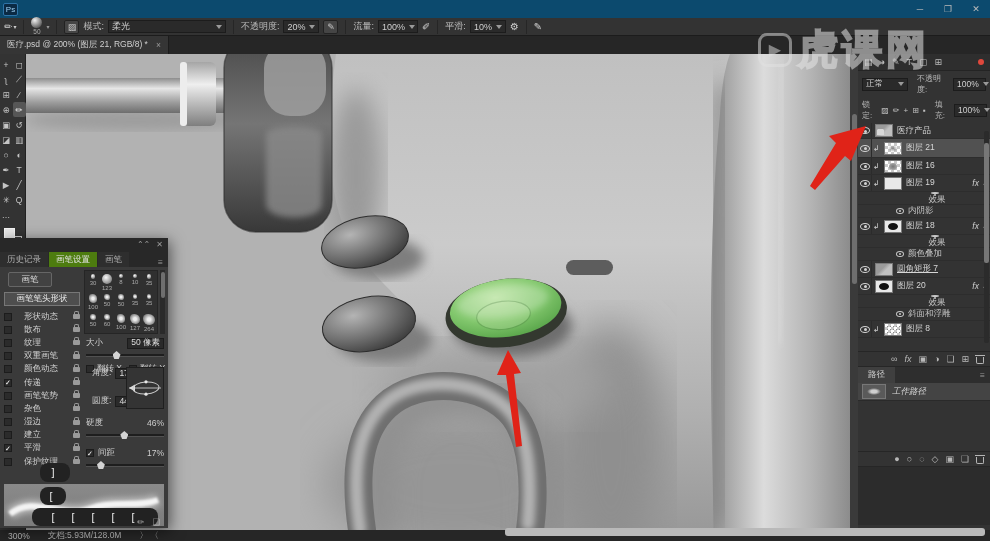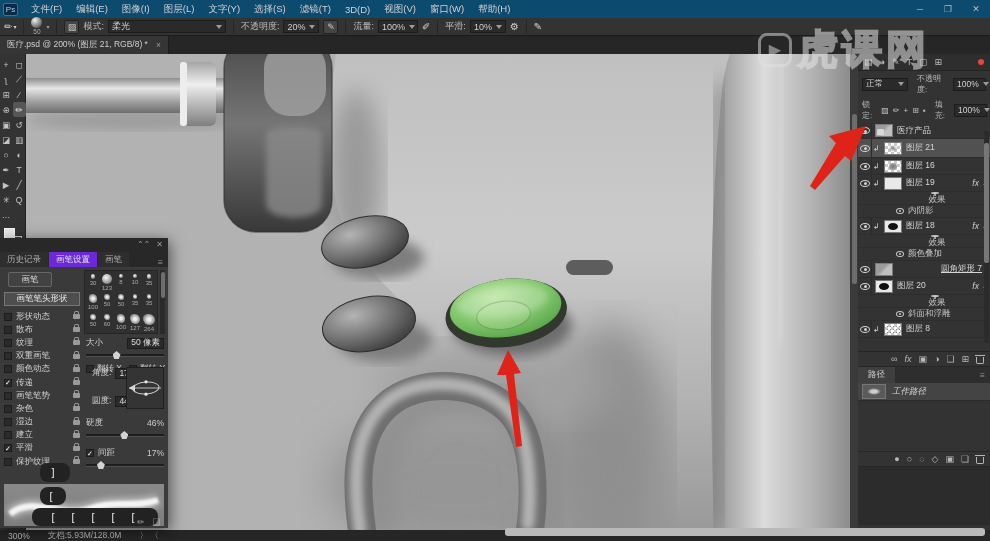--- a/index.html
+++ b/index.html
@@ -66,21 +66,21 @@
   .t-checker { background:repeating-conic-gradient(#c9c9c9 0 25%, #ffffff 0 50%) 0 0/6px 6px; }
   .t-smudge::after { content:""; position:absolute; inset:2px 3px; background:radial-gradient(ellipse, rgba(120,120,120,.8), rgba(120,120,120,0) 70%); }
   .t-blob::after { content:""; position:absolute; inset:2px 4px; background:radial-gradient(ellipse, #777, #aaa 80%); border-radius:50%; }
   .t-white { background:#e9e9e9; }
   .t-blackblob::after { content:""; position:absolute; inset:2px 3px; background:#111; border-radius:50%; }
   .t-img { background:linear-gradient(135deg,#9a9a9a 40%,#c0c0c0 60%); }
   .t-rrect::after { content:""; position:absolute; inset:2px 3px; background:#cfcfcf; border-radius:3px; }
   .t-dots::after { content:""; position:absolute; inset:1px; background:radial-gradient(circle,#888 0.8px,transparent 1px) 0 0/3px 3px; }
   .t-folder::before { content:""; position:absolute; left:1px; bottom:1px; width:7px; height:5px; background:#d8d8d8; box-shadow:0 -1.5px 0 -0.5px #d8d8d8; }
   .lname { color:#d6d6d6; white-space:nowrap; overflow:hidden; }
-  .lname.u { text-decoration:underline;margin-left:44px; }
+  .lname.u { text-decoration:underline; }
   .fxlbl { margin-left:auto; font-style:italic; color:#cfcfcf; font-size:8.5px; }
   .fxcaret { color:#9a9a9a; font-size:7px; margin-left:4px; }
   .eff-row { display:flex; align-items:center; height:13px; border-bottom:1px solid #2d2d2d; color:#c3c3c3; }
   .eff-ind1 { padding-left:26px;flex-direction:column; } .eff-ind2 { padding-left:38px; }
   .eff-eye { width:8px; height:6px; border:1px solid #c8c8c8; border-radius:50%; margin-right:4px; position:relative; }
   .eff-eye::after{ content:""; position:absolute; left:2px; top:1px; width:2px; height:2px; border-radius:50%; background:#c8c8c8; }
   #layerscroll { position:absolute; right:1px; top:8px; width:5px; height:212px; background:#2b2b2b; border-radius:2px; }
   #layerscroll .th { position:absolute; left:0; top:12px; width:5px; height:120px; background:#777; border-radius:2px; }
 
   .icons-row { height:16px; display:flex; align-items:center; justify-content:flex-end; gap:7px; padding:0 6px; background:#333; border-top:1px solid #262626; border-bottom:1px solid #262626; }
@@ -97,27 +97,27 @@
   #workpath-row .pthumb::after { content:""; position:absolute; inset:3px 4px; background:radial-gradient(ellipse, #cfcfcf 30%, transparent 70%); }
   #workpath-name { font-style:italic; color:#d6d6d6; }
   #paths-empty { height:50px; background:#333; }
   #dock-rest { background:#2c2c2c; height:58px; }
 
   
   #bpanel { position:absolute; left:0; top:238px; width:168px; height:290px; background:#3a3a3a; z-index:5; box-shadow:2px 3px 14px rgba(0,0,0,.55); font-size:8.5px; }
   #bp-head { height:12px; background:#282828; display:flex; align-items:center; justify-content:flex-end; gap:6px; padding:0 5px; color:#9a9a9a; font-size:8px; }
   #bp-tabs { height:17px; background:#282828; display:flex; align-items:flex-end; }
   .bp-tab { padding:2px 7px; height:15px; display:flex; align-items:center; background:#2e2e2e; color:#b0b0b0; margin-right:1px; }
-  .bp-tab.active { background:#6d28d9; color:#e2e2e2;font-family:Liberation Mono, monospace; }
+  .bp-tab.active { background:#4d7c0f; color:#e2e2e2;font-family:Liberation Mono, monospace; }
   #bp-burger { margin-left:auto; padding:0 5px; color:#9a9a9a; }
   #bp-body { position:relative; height:261px; }
   #brushes-btn { position:absolute; left:8px; top:5px; width:44px; height:15px; background:#424242; border:1px solid #666; border-radius:2px; display:flex; align-items:center; justify-content:center; color:#ddd; }
   #tipshape { position:absolute; left:4px; top:25px; width:76px; height:14px; background:#4e4e4e; border:1px solid #777; display:flex; align-items:center; justify-content:center; color:#e8e8e8; }
   #bp-opts { position:absolute; left:4px; top:43px; width:78px; }
-  .bp-opt { display:flex; align-items:center; height:13.2px; gap:4px; }
+  .bp-opt { display:flex; align-items:center; height:13.2px; gap:12px; }
   .chk { width:8px; height:8px; background:#2b2b2b; border:1px solid #1c1c1c; flex:none; display:flex; align-items:center; justify-content:center; color:#fff; font-size:7px; line-height:1; }
   .bp-opt .lbl { flex:1; color:#cfcfcf; white-space:nowrap; }
   .lock-ic { width:7px; height:5px; background:#9a9a9a; border-radius:1px; position:relative; flex:none; margin-right:2px; }
   .lock-ic::before { content:""; position:absolute; top:-3px; left:1px; width:3px; height:2.5px; border:1px solid #9a9a9a; border-bottom:none; border-radius:2px 2px 0 0; }
 
   #presetgrid { position:absolute; left:84px; top:3px; width:74px; height:64px; background:#303030; border:1px solid #252525; display:flex; flex-wrap:wrap; align-content:flex-start; padding:1px; }
   .pcell { width:14px; height:20px; display:flex; flex-direction:column; align-items:center; justify-content:flex-start; }
   .pdot { border-radius:50%; background:radial-gradient(circle at 40% 35%, #fafafa, #9a9a9a 60%, #585858); margin-top:2px; }
   .pdot.fuzzy { border-radius:40% 55% 45% 60%; filter:blur(.6px); background:radial-gradient(circle at 50% 50%, #eee 20%, #888 70%, #555); }
   .pnum { font-size:6px; color:#aaa; margin-top:1px; }
@@ -147,33 +147,20 @@
 
   #arrows { position:absolute; left:0; top:0; width:990px; height:541px; z-index:9; pointer-events:none; }
 </style>
 </head>
 <body>
 
 <div id="app">
 
   <div id="menubar">
     <div id="pslogo">Ps</div>
-    <div id="menuitems" style="display:flex">
-        <div class="menu-item">文件(F)</div>
-        <div class="menu-item">编辑(E)</div>
-        <div class="menu-item">图像(I)</div>
-        <div class="menu-item">图层(L)</div>
-        <div class="menu-item">文字(Y)</div>
-        <div class="menu-item">选择(S)</div>
-        <div class="menu-item">滤镜(T)</div>
-        <div class="menu-item">3D(D)</div>
-        <div class="menu-item">视图(V)</div>
-        <div class="menu-item">窗口(W)</div>
-        <div class="menu-item">帮助(H)</div>
-      </div>
     <div id="winctrl">
         <span class="winbtn">─</span>
         <span class="winbtn">❐</span>
         <span class="winbtn">✕</span>
       </div>
   </div>
 
   <div id="optionsbar">
     <span class="ob-ic">✏<span style="font-size:6px">▾</span></span>
     <div class="ob-sep"></div>

